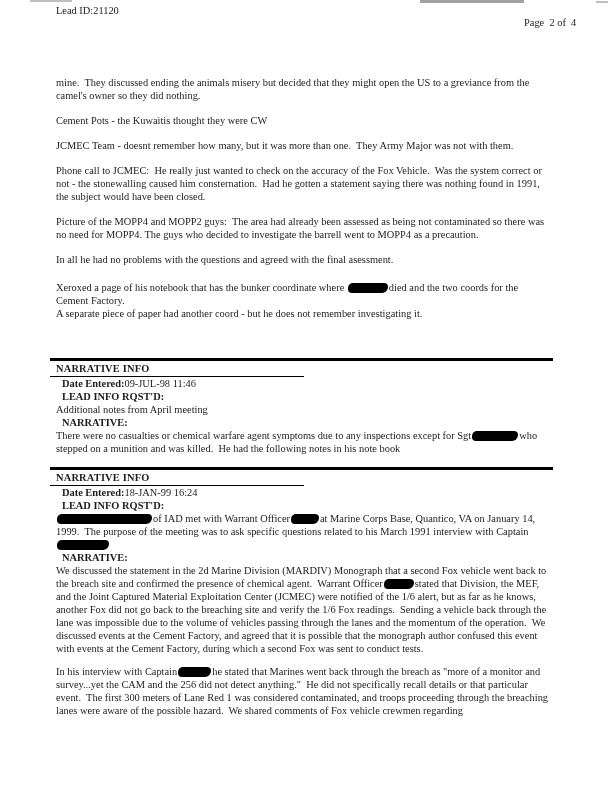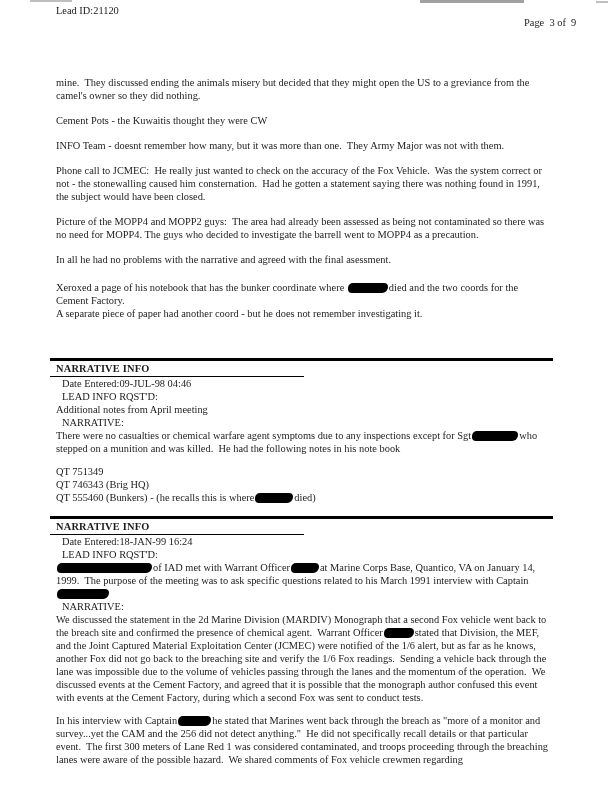--- a/index.html
+++ b/index.html
@@ -40,21 +40,21 @@
   .section-title {
     display: block;
     width: 248px;
     margin-left: -6px;
     padding: 1px 0 1px 6px;
     font-weight: bold;
     border-bottom: 1.4px solid #000;
     letter-spacing: .2px;
   }
   .field-line { margin-left: 6px; white-space: pre; }
-  .bold { font-weight: normal; }
+  .bold { font-weight: bold; }
 
   .para-block .para { margin-bottom: 10px; }
   .para-block.tight .para { margin-bottom: 0; }
   .para-block .para:last-child { margin-bottom: 0; }
 
   .redaction {
     display: inline-block;
     height: 10px;
     background: #000000;
     border-radius: 5px 4px 6px 4px;
@@ -66,45 +66,44 @@
 <body>
 
 <div class="page">
 
   <div class="artifact a1"></div>
   <div class="artifact a2"></div>
   <div class="artifact a3"></div>
 
   <div class="page-header-leadid">Lead ID:21120</div>
 
-  <div class="page-header-pagenum">Page  3 of  9</div>
+  <div class="page-header-pagenum">Page  2 of  4</div>
 
   <div class="content">
 
     <div class="intro">
         <div class="para">mine.  They discussed ending the animals misery but decided that they might open the US to a greviance from the camel's owner so they did nothing.</div>
         <div class="para">Cement Pots - the Kuwaitis thought they were CW</div>
-        <div class="para">INFO Team - doesnt remember how many, but it was more than one.  They Army Major was not with them.</div>
+        <div class="para">JCMEC Team - doesnt remember how many, but it was more than one.  They Army Major was not with them.</div>
         <div class="para">Phone call to JCMEC:  He really just wanted to check on the accuracy of the Fox Vehicle.  Was the system correct or not - the stonewalling caused him consternation.  Had he gotten a statement saying there was nothing found in 1991, the subject would have been closed.</div>
         <div class="para">Picture of the MOPP4 and MOPP2 guys:  The area had already been assessed as being not contaminated so there was no need for MOPP4. The guys who decided to investigate the barrell went to MOPP4 as a precaution.</div>
-        <div class="para">In all he had no problems with the narrative and agreed with the final asessment.</div>
+        <div class="para">In all he had no problems with the questions and agreed with the final asessment.</div>
         <div class="para">Xeroxed a page of his notebook that has the bunker coordinate where <span class="redaction" style="width: 40px;"></span>died and the two coords for the Cement Factory.<br>A separate piece of paper had another coord - but he does not remember investigating it.</div>
       </div>
 
     <section class="narrative-section first">
       <div class="section-title">NARRATIVE INFO</div>
-      <div class="field-line"><span class="bold">Date Entered:</span><span>09-JUL-98 04:46</span></div>
+      <div class="field-line"><span class="bold">Date Entered:</span><span>09-JUL-98 11:46</span></div>
       <div class="field-line bold">LEAD INFO RQST'D:</div>
       <div class="para-block tight">
           <div class="para">Additional notes from April meeting</div>
         </div>
       <div class="field-line bold">NARRATIVE:</div>
       <div class="para-block">
           <div class="para">There were no casualties or chemical warfare agent symptoms due to any inspections except for Sgt<span class="redaction" style="width: 46px;"></span>who stepped on a munition and was killed.  He had the following notes in his note book</div>
-          <div class="para">QT 751349<br>QT 746343 (Brig HQ)<br>QT 555460 (Bunkers) - (he recalls this is where<span class="redaction" style="width: 38px;"></span>died)</div>
         </div>
     </section>
 
     <section class="narrative-section second">
       <div class="section-title">NARRATIVE INFO</div>
       <div class="field-line"><span class="bold">Date Entered:</span><span>18-JAN-99 16:24</span></div>
       <div class="field-line bold">LEAD INFO RQST'D:</div>
       <div class="para-block">
           <div class="para"><span class="redaction" style="width: 95px;"></span>of IAD met with Warrant Officer<span class="redaction" style="width: 28px;"></span>at Marine Corps Base, Quantico, VA on January 14, 1999.  The purpose of the meeting was to ask specific questions related to his March 1991 interview with Captain<span class="redaction" style="width: 52px;"></span></div>
         </div>

